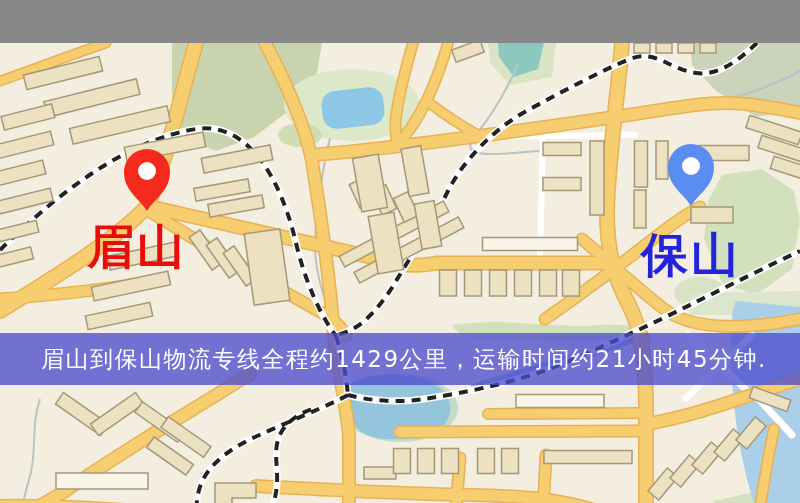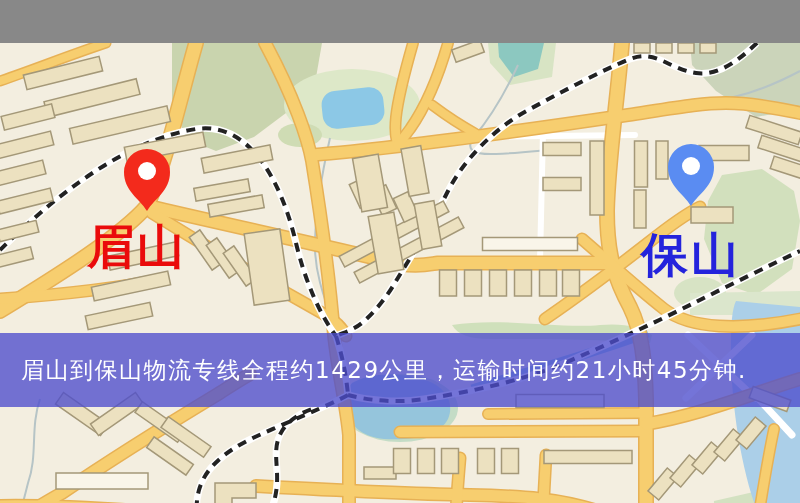--- a/index.html
+++ b/index.html
@@ -9,23 +9,23 @@
   .rc{fill:none;stroke:#e7b155;stroke-linecap:round;}
   .rf{fill:none;stroke:#f7ce6f;stroke-linecap:round;}
   .rw{fill:none;stroke:#ffffff;stroke-linecap:round;}
   .rwc{fill:none;stroke:#ffffff;}
   .rwd{fill:none;stroke:#222222;stroke-dasharray:9 7;}
   .stream{fill:none;stroke:#b6c4c6;stroke-width:2;}
   .bld{fill:#ece1c0;stroke:#a49878;stroke-width:1.5;}
   .bldw{fill:#f9f5e9;stroke:#a49878;stroke-width:1.5;}
   .maplabel{font-weight:bold;font-size:47px;letter-spacing:3px;
             font-family:"DejaVu Sans",sans-serif;}
-  #route-banner{position:absolute;left:0;top:290px;width:800px;height:74px;
+  #route-banner{position:absolute;left:0;top:290px;width:800px;height:52px;
         background:rgba(77,77,205,0.78);display:flex;align-items:center;
-        box-sizing:border-box;padding-left:21px;color:#ffffff;
+        box-sizing:border-box;padding-left:41px;color:#ffffff;
         font-size:23px;letter-spacing:1.5px;white-space:nowrap;}
 </style>
 </head>
 <body>
 
 <div id="stage">
 
   <svg id="map-svg" width="800" height="503" viewBox="0 0 800 503">
     <defs>
       <path id="r1" d="M196,0 C182,48 166,120 147,163 C122,192 62,230 0,268"></path>

